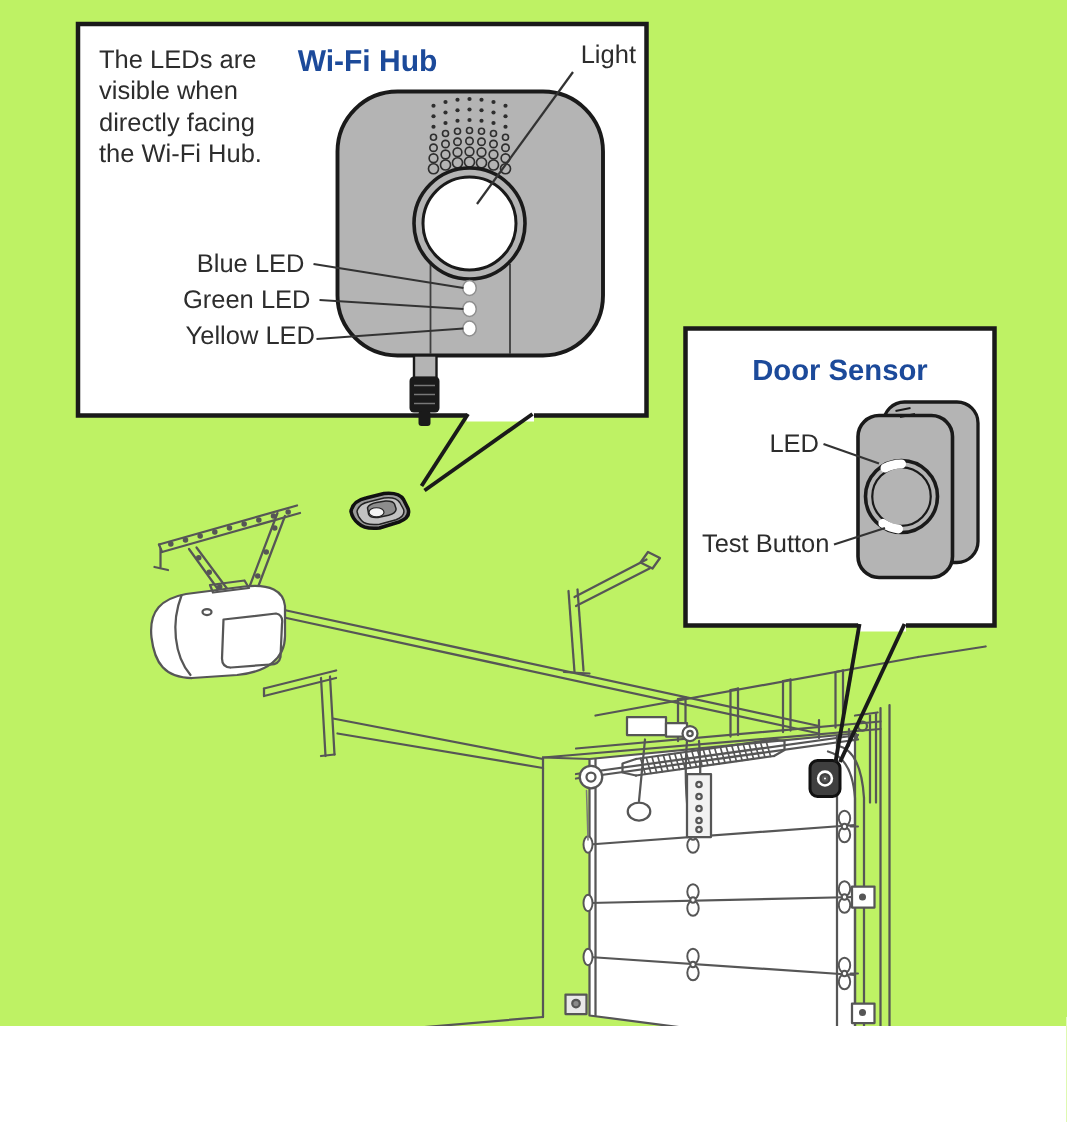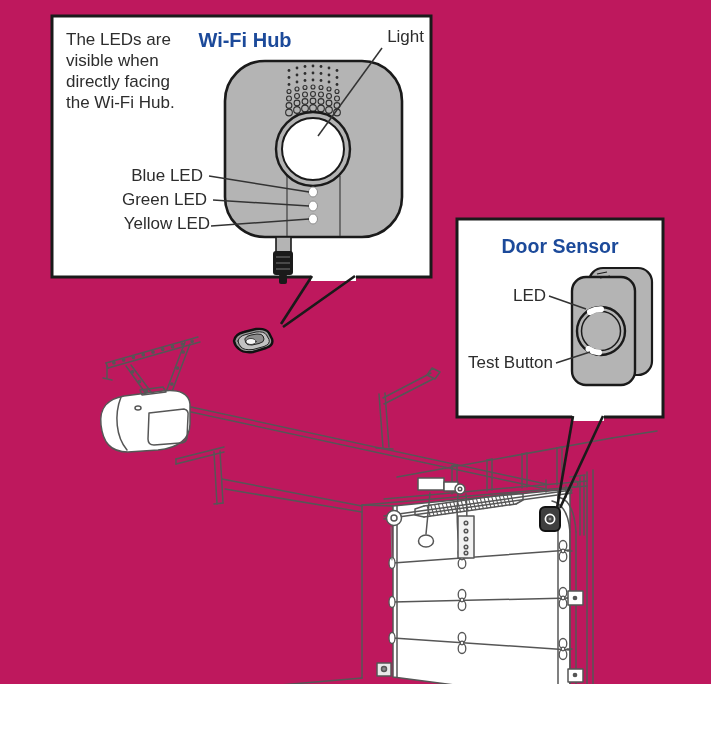--- a/index.html
+++ b/index.html
@@ -1,16 +1,16 @@
 <!DOCTYPE html>
 <html><head>
 <meta charset="utf-8">
 <style>
   html,body{margin:0;padding:0;background:#ffffff;}
-  .canvas{position:relative;width:711px;height:684px;background:#be185d;overflow:hidden;}
+  .canvas{position:relative;width:711px;height:684px;background:#bef264;overflow:hidden;}
   svg{position:absolute;left:0;top:0;}
   text{user-select:none;}
   .note  {font:17px  "Liberation Sans", sans-serif; fill:#2d2d2d;}
   .lbl   {font:17px  "Liberation Sans", sans-serif; fill:#2d2d2d;}
   .title1{font:bold 20px   "Liberation Sans", sans-serif; fill:#1c4a9a;}
   .title2{font:bold 19.5px "Liberation Sans", sans-serif; fill:#1c4a9a;}
   .ink   {stroke:#1a1a1a;}
   .art   {stroke:#565656;fill:none;stroke-linecap:round;stroke-linejoin:round;}
 </style>
 </head>

